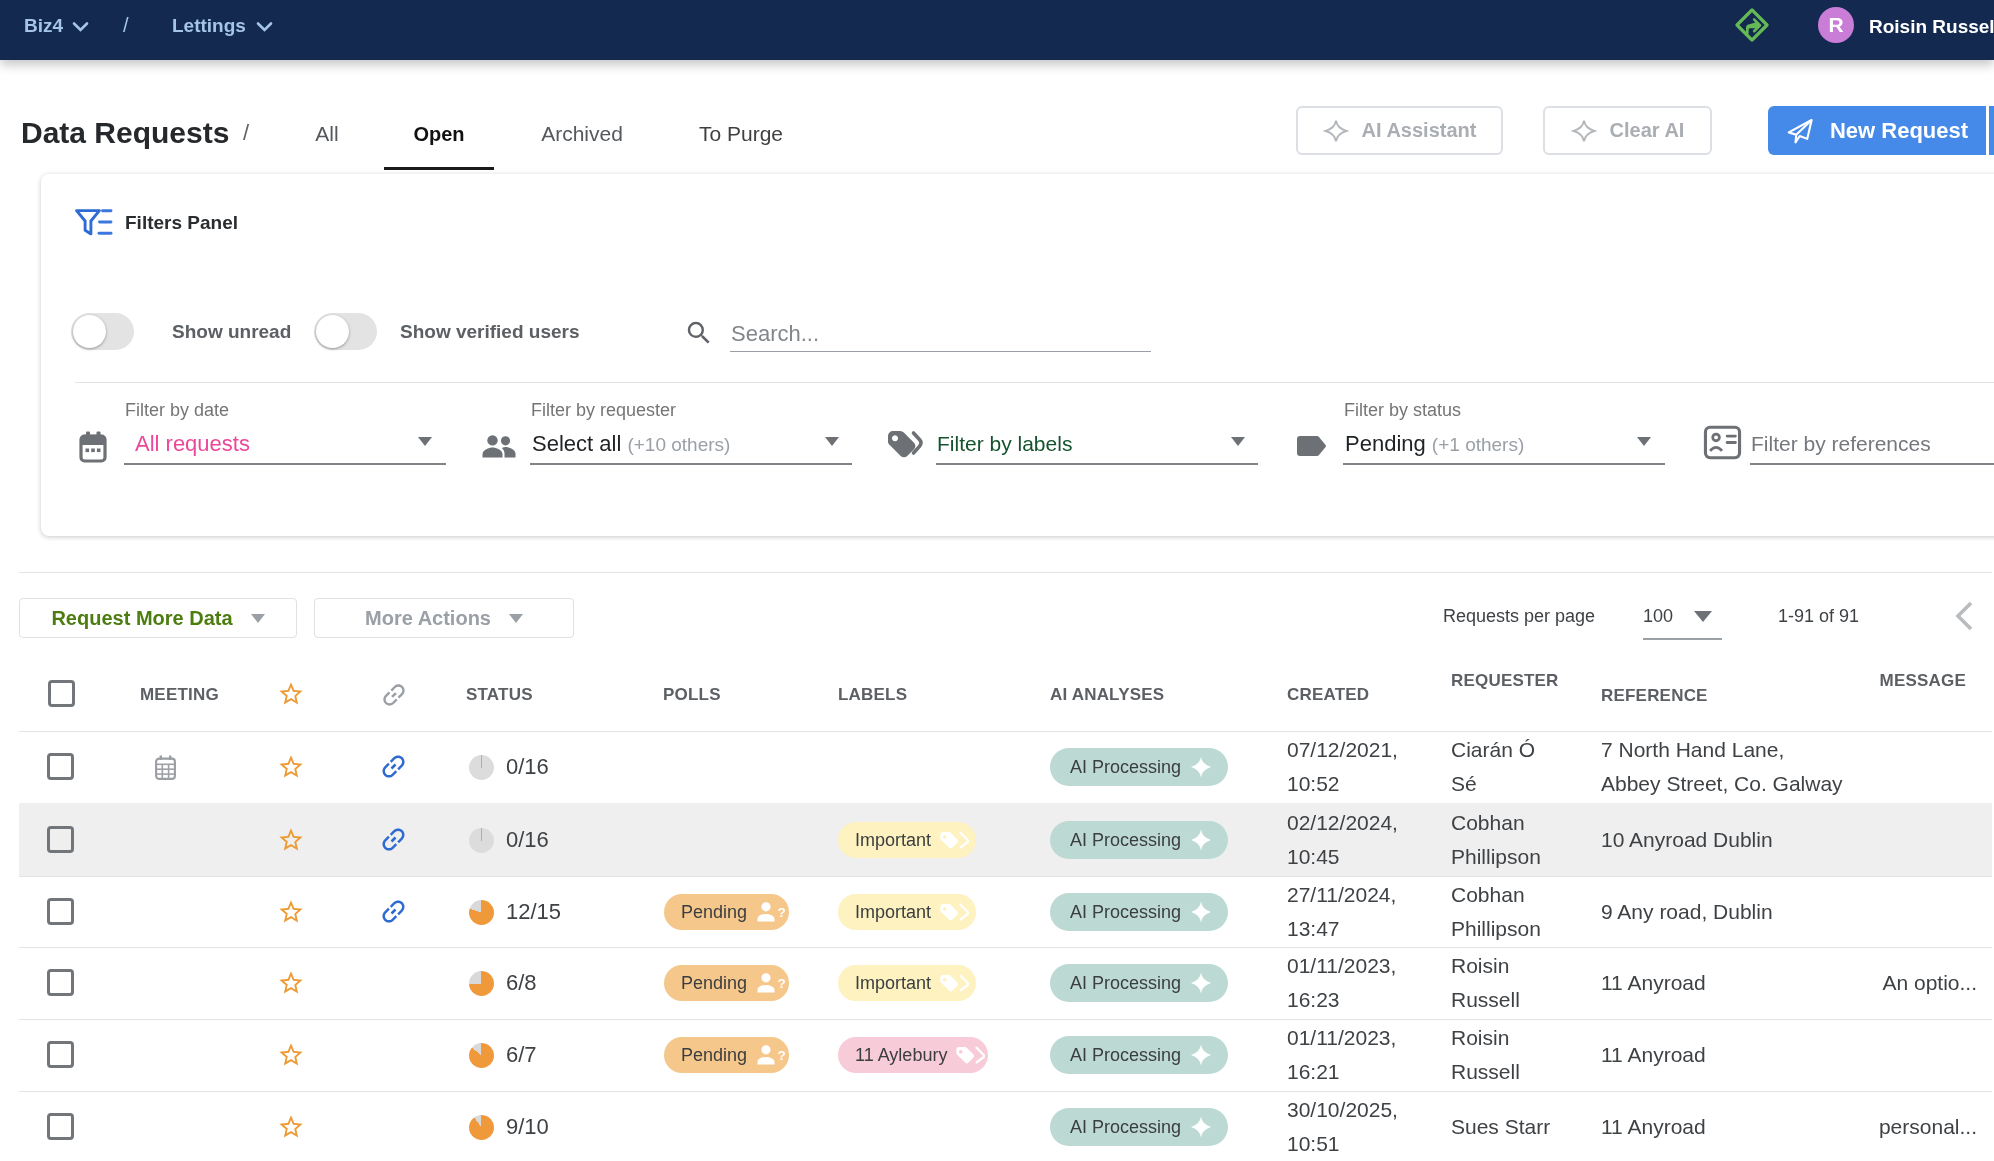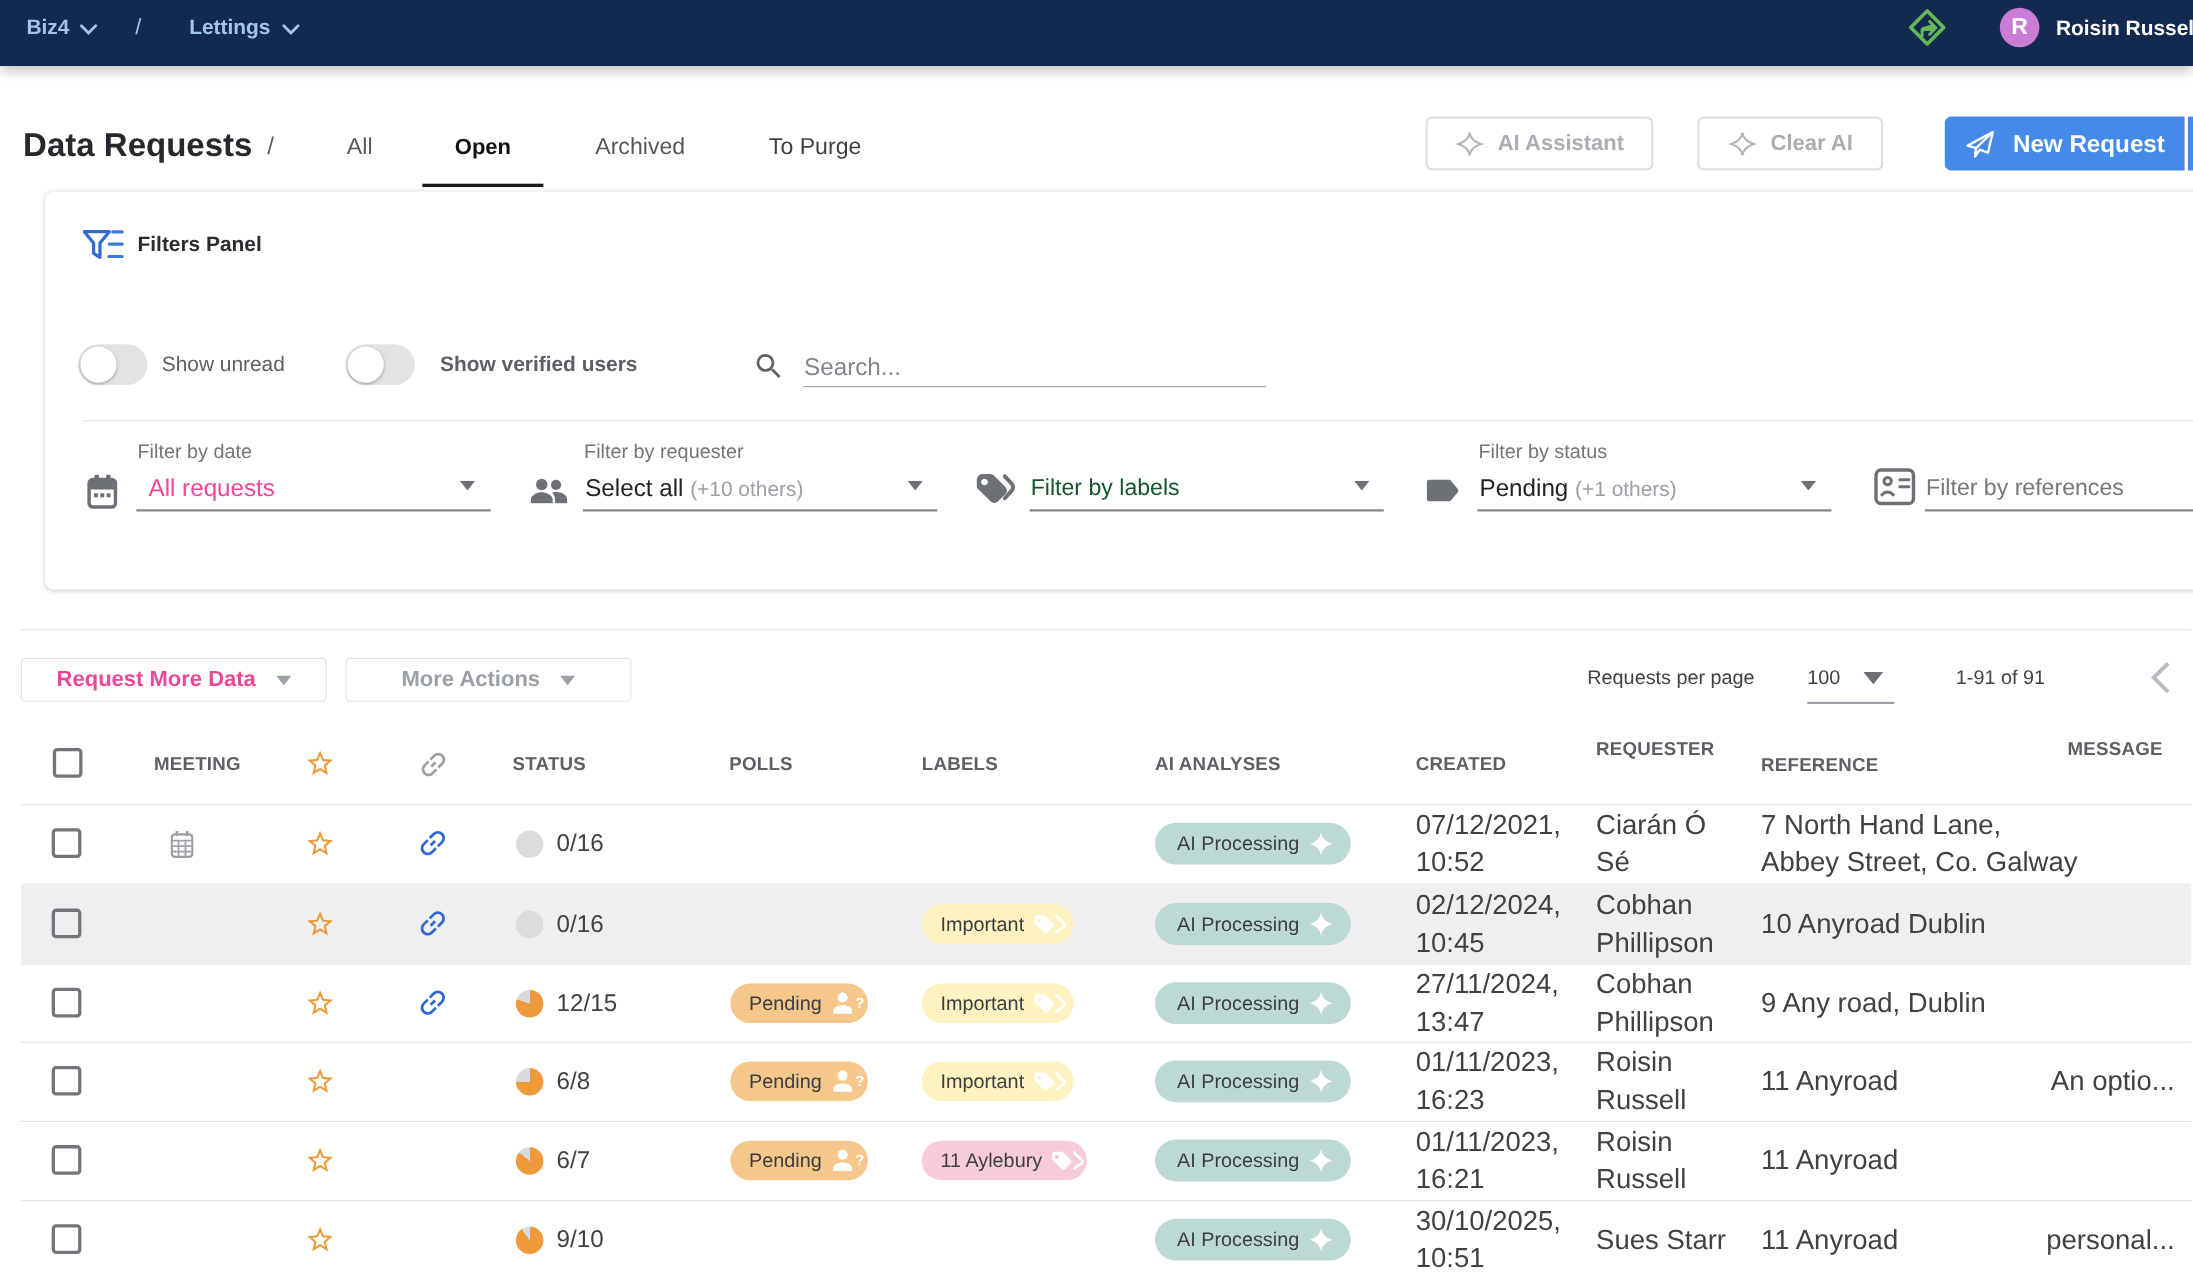--- a/index.html
+++ b/index.html
@@ -2,21 +2,21 @@
 <html><head>
 <meta charset="utf-8">
 <style>
 html,body{margin:0;padding:0;}
 body{width:1994px;height:1161px;position:relative;overflow:hidden;background:#fff;
  font-family:"Liberation Sans",sans-serif;color:#3c4043;}
 .a{position:absolute;}
 .hdr{font-weight:bold;color:#5c6064;font-size:17px;letter-spacing:.2px;line-height:20px;}
 .cb{position:absolute;width:21px;height:21px;border:3px solid #72767a;border-radius:4px;background:transparent;}
 .pill{position:absolute;height:36px;border-radius:18px;display:flex;align-items:center;justify-content:flex-start;padding:0 0 0 17px;box-sizing:border-box;gap:8px;font-size:18px;color:#3b3e41;white-space:nowrap;}
-.cell2{position:absolute;font-size:25px;line-height:34px;color:#3f4245;white-space:nowrap;}
+.cell2{position:absolute;font-size:21px;line-height:34px;color:#3f4245;white-space:nowrap;}
 .divider{position:absolute;left:19px;width:1973px;height:1px;background:#e2e3e5;}
 </style>
 </head>
 <body>
 
 <div class="a" id="navbar" style="left:0;top:0;width:1994px;height:60px;background:#14294f;box-shadow:0 5px 10px rgba(0,0,0,.22);">
   <div class="a" style="left:24px;top:15px;font-size:19px;line-height:21px;font-weight:bold;color:#a4c4e8;">Biz4</div>
   <svg class="a" style="left:72px;top:21px;" width="17" height="12" viewBox="0 0 17 12">
       <path d="M2 2.5 L8.5 9 L15 2.5" fill="none" stroke="#a4c4e8" stroke-width="2.6" stroke-linecap="round"></path>
     </svg>
@@ -70,21 +70,21 @@
   <svg class="a" style="left:34px;top:35px;" width="39" height="28" viewBox="0 0 39 28">
     <path d="M1.6 1.6 H24.4 L15.9 12 V24.9 L10.1 21.3 V12 Z" fill="none" stroke="#2e6bd6" stroke-width="2.9" stroke-linejoin="round"></path>
     <line x1="27.5" y1="1.8" x2="36" y2="1.8" stroke="#3b78dd" stroke-width="2.9" stroke-linecap="round"></line>
     <line x1="24.5" y1="13" x2="36" y2="13" stroke="#3b78dd" stroke-width="2.9" stroke-linecap="round"></line>
     <line x1="24" y1="24.2" x2="36" y2="24.2" stroke="#3b78dd" stroke-width="2.9" stroke-linecap="round"></line>
   </svg>
   <div class="a" style="left:84px;top:37px;font-size:19px;line-height:24px;font-weight:bold;color:#2a2d30;">Filters Panel</div>
 
   <div class="a" style="left:30px;top:139px;width:63px;height:37px;border-radius:19px;background:#e3e3e3;"></div>
   <div class="a" style="left:32px;top:141px;width:33px;height:33px;border-radius:50%;background:#fff;box-shadow:0 1px 3px rgba(0,0,0,.35);"></div>
-  <div class="a" style="left:106px;top:146px;font-size:19px;line-height:23px;font-weight:normal;color:#5c6064;">Show unread</div>
+  <div class="a" style="left:131px;top:146px;font-size:19px;line-height:23px;font-weight:bold;color:#5c6064;">Show unread</div>
   <div class="a" style="left:273px;top:139px;width:63px;height:37px;border-radius:19px;background:#e3e3e3;"></div>
   <div class="a" style="left:275px;top:141px;width:33px;height:33px;border-radius:50%;background:#fff;box-shadow:0 1px 3px rgba(0,0,0,.35);"></div>
   <div class="a" style="left:359px;top:146px;font-size:19px;line-height:23px;font-weight:bold;color:#5c6064;">Show verified users</div>
 
   <svg class="a" style="left:643px;top:144px;" width="30" height="30" viewBox="0 0 24 24">
       <path fill="#5f6368" d="M15.5 14h-.79l-.28-.27A6.47 6.47 0 0 0 16 9.5 6.5 6.5 0 1 0 9.5 16c1.61 0 3.09-.59 4.23-1.57l.27.28v.79l5 4.99L20.49 19l-4.99-5zm-6 0C7.01 14 5 11.99 5 9.5S7.01 5 9.5 5 14 7.01 14 9.5 11.99 14 9.5 14z"></path>
     </svg>
   <div class="a" style="left:690px;top:147px;font-size:22px;line-height:26px;color:#80868b;">Search...</div>
   <div class="a" style="left:689px;top:177px;width:421px;height:1px;background:#9aa0a6;"></div>
 
@@ -153,21 +153,21 @@
 <div class="divider" style="top:572px;"></div>
 <div class="divider" style="top:731px;"></div>
 <div class="divider" style="top:876px;"></div>
 <div class="divider" style="top:947px;"></div>
 <div class="divider" style="top:1019px;"></div>
 <div class="divider" style="top:1091px;"></div>
 
 <div class="a" style="left:19px;top:803px;width:1973px;height:73px;background:#efefef;"></div>
 
 <div class="a" style="left:19px;top:598px;width:278px;height:40px;border:1px solid #dfe1e5;border-radius:4px;display:flex;align-items:center;justify-content:center;gap:18px;box-sizing:border-box;">
-  <span style="font-size:20px;font-weight:bold;color:#ec4899;">Request More Data</span>
+  <span style="font-size:20px;font-weight:bold;color:#4d7c0f;">Request More Data</span>
   <svg width="14" height="9" viewBox="0 0 14 9">
       <path d="M0 0 L14 0 L7 9 Z" fill="#9aa0a6"></path>
     </svg>
 </div>
 <div class="a" style="left:314px;top:598px;width:260px;height:40px;border:1px solid #dfe1e5;border-radius:4px;display:flex;align-items:center;justify-content:center;gap:18px;box-sizing:border-box;">
   <span style="font-size:20px;font-weight:bold;color:#9aa0a6;">More Actions</span>
   <svg width="14" height="9" viewBox="0 0 14 9">
       <path d="M0 0 L14 0 L7 9 Z" fill="#9aa0a6"></path>
     </svg>
 </div>

